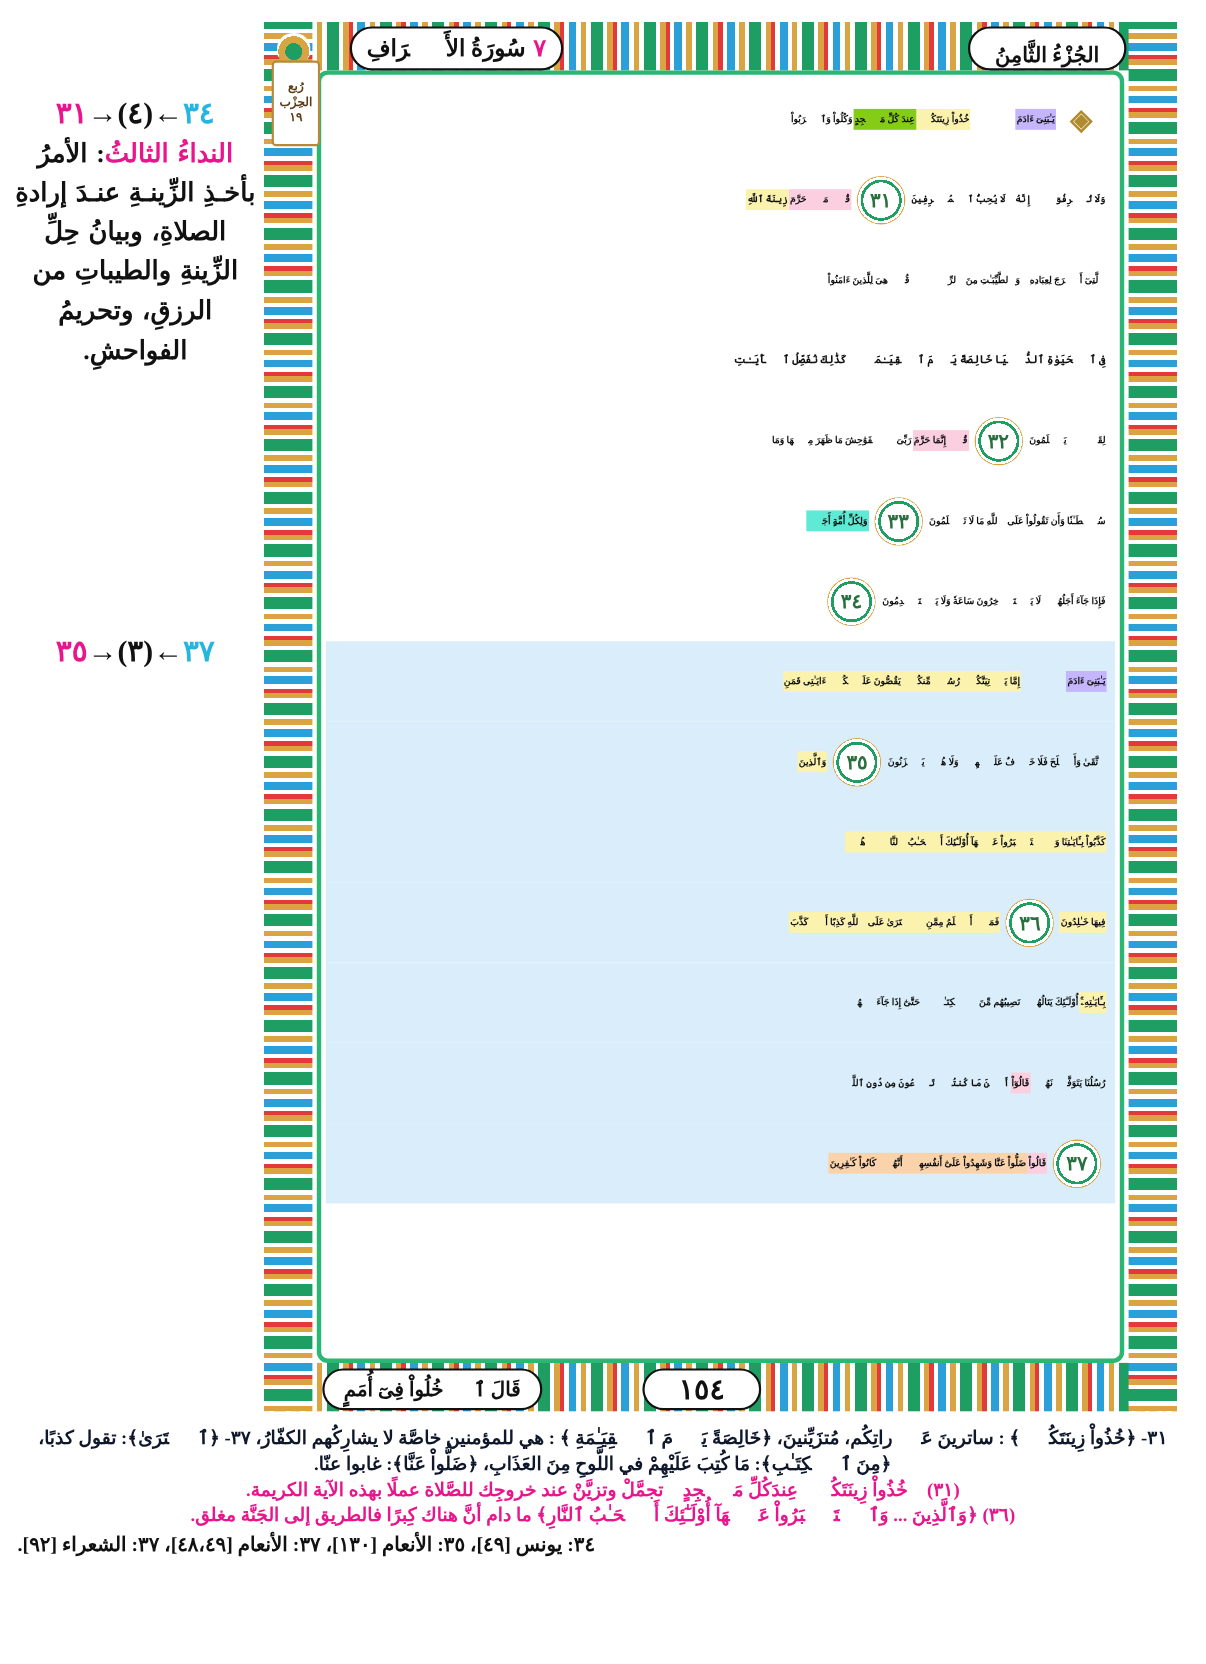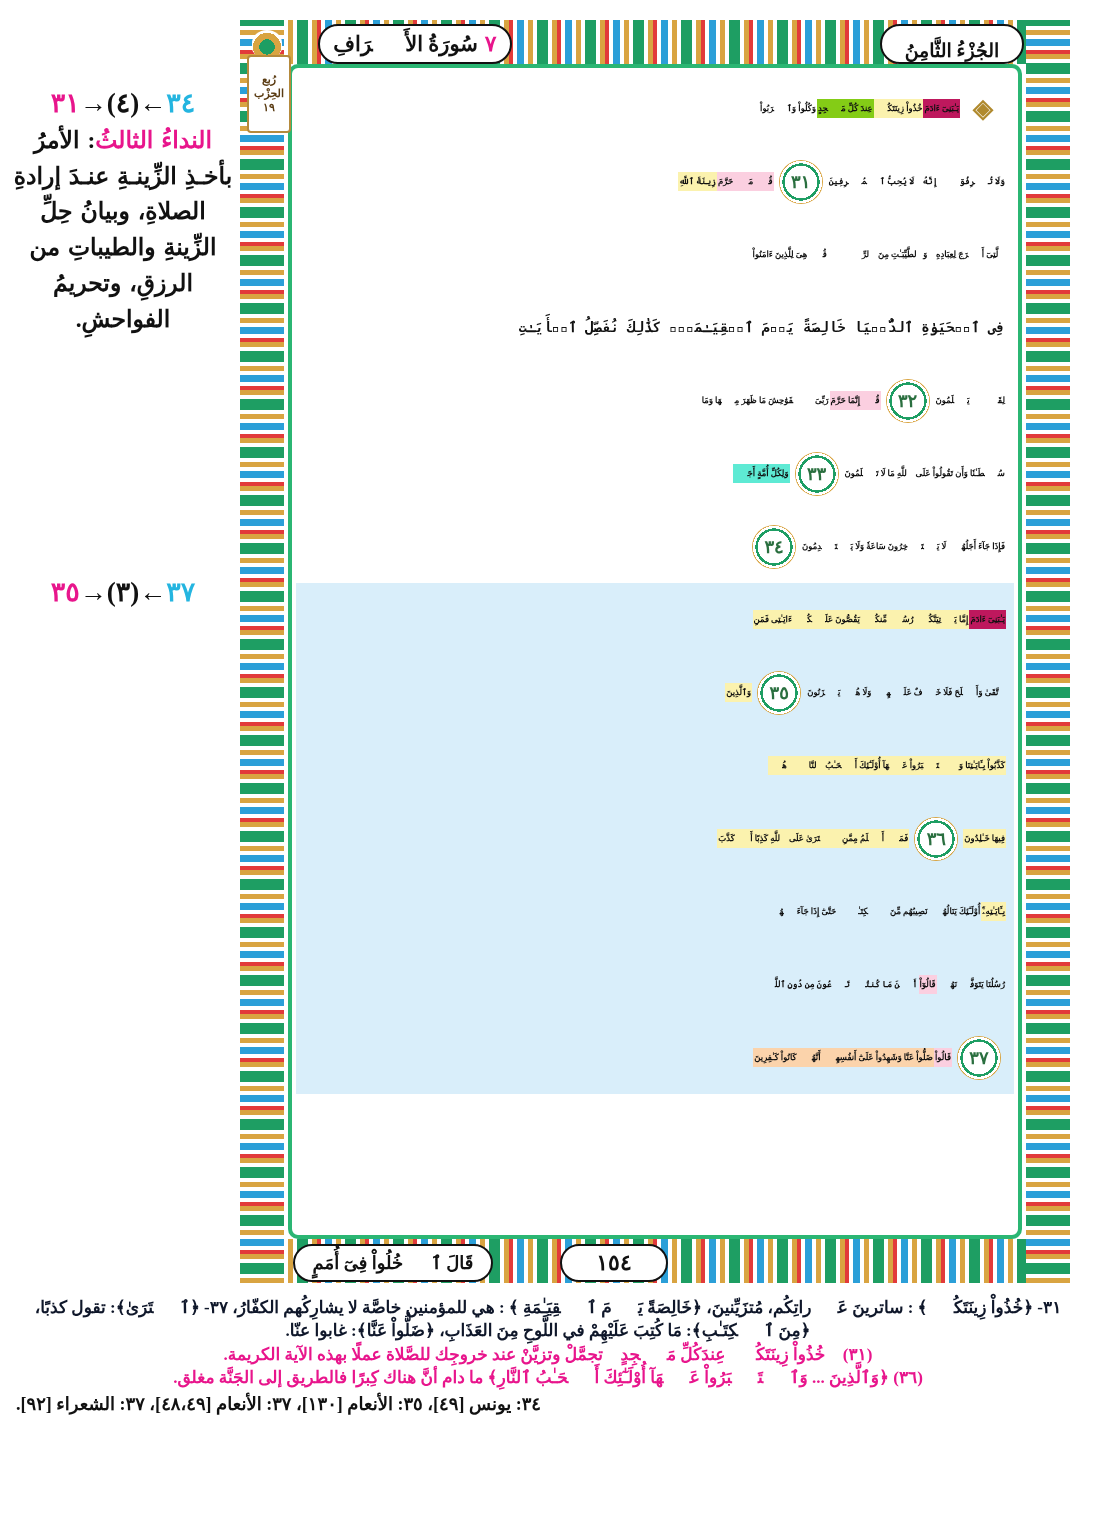--- a/index.html
+++ b/index.html
@@ -93,21 +93,21 @@
     border:2px solid #111; border-radius:22px;
     display:flex; align-items:center; justify-content:center;
     font-family:"Liberation Serif", serif;
     font-weight:bold; color:#111; z-index:6;
     white-space:nowrap;
   }
   #surah-cartouche{ left:318px; top:24px; width:190px; height:36px; font-size:21px;}
   #surah-cartouche .snum{color:#e8158c; margin-left:7px; font-size:22px;}
   #juz-cartouche{ left:880px; top:24px; width:140px; height:36px; font-size:19px;align-items:flex-end;}
   #next-cartouche{ left:293px; top:1244px; width:196px; height:34px; font-size:18px;}
-  #pagenum-cartouche{ left:560px; top:1244px; width:104px; height:34px; font-size:22px; letter-spacing:1px;}
+  #pagenum-cartouche{ left:584px; top:1244px; width:104px; height:34px; font-size:26px; letter-spacing:1px;}
 
   
   .hizb-marker{
     position:absolute; left:247px; top:55px; width:40px; height:74px;
     border:2px solid #b58a3c; border-radius:4px; background:#fff;
     display:flex; flex-direction:column; align-items:center; justify-content:center;
     font-size:11px; line-height:1.25; color:#5a3b12; font-weight:bold; z-index:7;
   }
   .hizb-cap{
     position:absolute; left:252px; top:30px; width:30px; height:26px;
@@ -119,21 +119,21 @@
   .qline{
     position:relative; display:flex; align-items:center; justify-content:flex-start;
     direction:rtl; height:73px; padding:0 8px;
     font-size:30px; font-weight:bold; color:#111;
     font-family:"Liberation Serif", serif;
     white-space:nowrap; letter-spacing:0px;
   }
   .qline .seg{ padding:5px 1px; line-height:1.0; display:inline-block;}
   .hl-green {background:#84cc16;}
   .hl-yellow{background:#fbf2ae;}
-  .hl-blue  {background:#be185d;}
+  .hl-blue  {background:#c4b5fd;margin-left:41px;}
   .hl-pink  {background:#fbcfe0;}
   .hl-grey  {background:#5eead4;}
   .hl-peach {background:#fbd3ab;}
   .hl-none  {background:transparent;}
 
   
   .block-blue{background:#d9eefa;}
   .block-white{background:#ffffff;}
 
   .ayah{
@@ -219,21 +219,21 @@
       </div>
       <div class="qline block-white" style="font-size: 8.5px;">
         <span class="seg hl-none">وَلَا تُسۡرِفُوٓاْۚ إِنَّهُۥ لَا يُحِبُّ ٱلۡمُسۡرِفِينَ</span>
         <span class="ayah">٣١</span>
         <span class="seg hl-pink">قُلۡ مَنۡ حَرَّمَ</span>
         <span class="seg hl-yellow">زِينَةَ ٱللَّهِ</span>
       </div>
       <div class="qline block-white" style="font-size: 8.5px;">
         <span class="seg hl-none">ٱلَّتِىٓ أَخۡرَجَ لِعِبَادِهِۦ وَٱلطَّيِّبَـٰتِ مِنَ ٱلرِّزۡقِۚ قُلۡ هِىَ لِلَّذِينَ ءَامَنُواْ</span>
       </div>
-      <div class="qline block-white" style="font-size: 14px; font-family: Liberation Mono, monospace;">
+      <div class="qline block-white" style="font-size: 10px;">
         <span class="seg hl-none">فِى ٱلۡحَيَوٰةِ ٱلدُّنۡيَا خَالِصَةً يَوۡمَ ٱلۡقِيَـٰمَةِۗ كَذَٰلِكَ نُفَصِّلُ ٱلۡأَيَـٰتِ</span>
       </div>
       <div class="qline block-white" style="font-size: 8.5px;">
         <span class="seg hl-none">لِقَوۡمٖ يَعۡلَمُونَ</span>
         <span class="ayah">٣٢</span>
         <span class="seg hl-pink">قُلۡ إِنَّمَا حَرَّمَ</span>
         <span class="seg hl-none">رَبِّىَ ٱلۡفَوَٰحِشَ مَا ظَهَرَ مِنۡهَا وَمَا</span>
       </div>
       <div class="qline block-white" style="font-size: 8.5px;">
         <span class="seg hl-none">سُلۡطَـٰنٗا وَأَن تَقُولُواْ عَلَى ٱللَّهِ مَا لَا تَعۡلَمُونَ</span>

